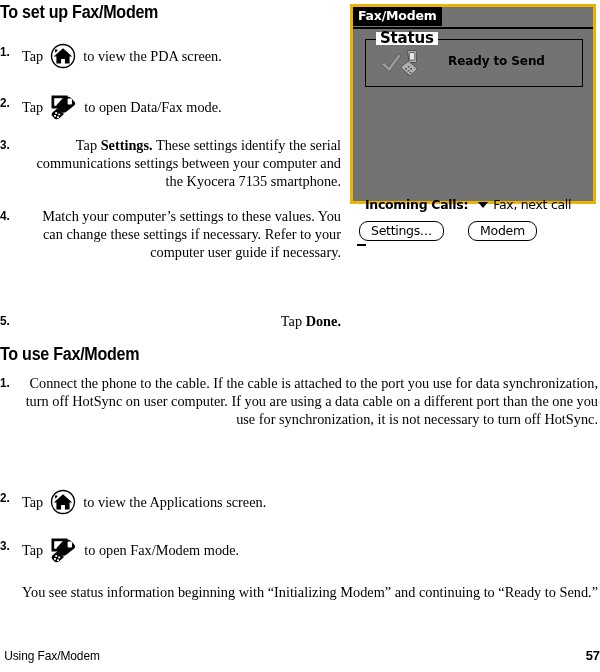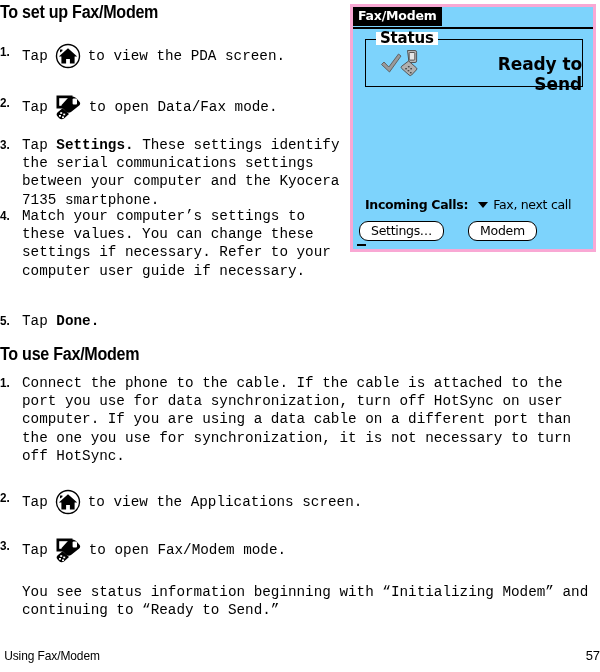--- a/index.html
+++ b/index.html
@@ -27,23 +27,24 @@
     font-family: "Liberation Sans Narrow", "Liberation Sans", sans-serif;
     font-weight: bold;
     font-size: 17.5px;
     letter-spacing: -0.3px;
     line-height: 20px;
     transform: scaleX(0.92);
     transform-origin: left center;
   }
 
   .body-txt {
-    font-family: Liberation Mono, monospace;
+    font-family: Liberation Serif, serif;
     font-size: 14.3px;
     line-height: 18.2px;
+    text-align: right;
   }
 
   .bold-inline { font-weight: bold; }
 
   
   .step {
     position: absolute;
     display: flex;
     align-items: flex-start;
   }
@@ -81,23 +82,23 @@
     height: 27px;
     margin: 0 7px;
   }
 
   
   .pda {
     position: absolute;
     left: 350px;
     top: 4px;
     width: 246px;
-    height: 248px;
-    border: 3px solid #f9a8d4;
-    background: #7dd3fc;
+    height: 200px;
+    border: 3px solid #eab308;
+    background: #737373;
     box-sizing: border-box;
     font-family: "DejaVu Sans", "Liberation Sans", sans-serif;
   }
   .pda-titlebar {
     position: absolute;
     left: 0; top: 0;
     width: 100%;
     height: 22px;
     border-bottom: 2px solid #000;
     box-sizing: border-box;
@@ -137,21 +138,21 @@
     position: absolute;
     left: 14px;
     top: 8px;
     width: 42px;
     height: 32px;
   }
   .status-text {
     position: absolute;
     left: 82px;
     top: 14px;
-    font-size: 17px;
+    font-size: 12px;
     font-weight: bold;
     letter-spacing: -0.1px;
     text-align: right;
   }
   .incoming-row {
     position: absolute;
     left: 12px;
     top: 190px;
     display: flex;
     align-items: center;
@@ -206,21 +207,21 @@
     top: 648px;
     width: 600px;
     display: flex;
     justify-content: space-between;
     align-items: baseline;
     font-family: "Liberation Sans Narrow", "Liberation Sans", sans-serif;
     font-size: 13px;
     letter-spacing: -0.1px;
   }
   .footer-left { transform: scaleX(0.92); transform-origin: left baseline; }
-  .footer-right { font-weight: normal; }
+  .footer-right { font-weight: bold; }
 </style>
 </head>
 <body>
 
 <div class="page">
 
   <div class="h2" style="position:absolute; left:0px; top:2px;">To set up Fax/Modem</div>
 
   <div class="step" style="left:0px; top:43px; width:340px;">
     <div class="step-num">1.</div>

